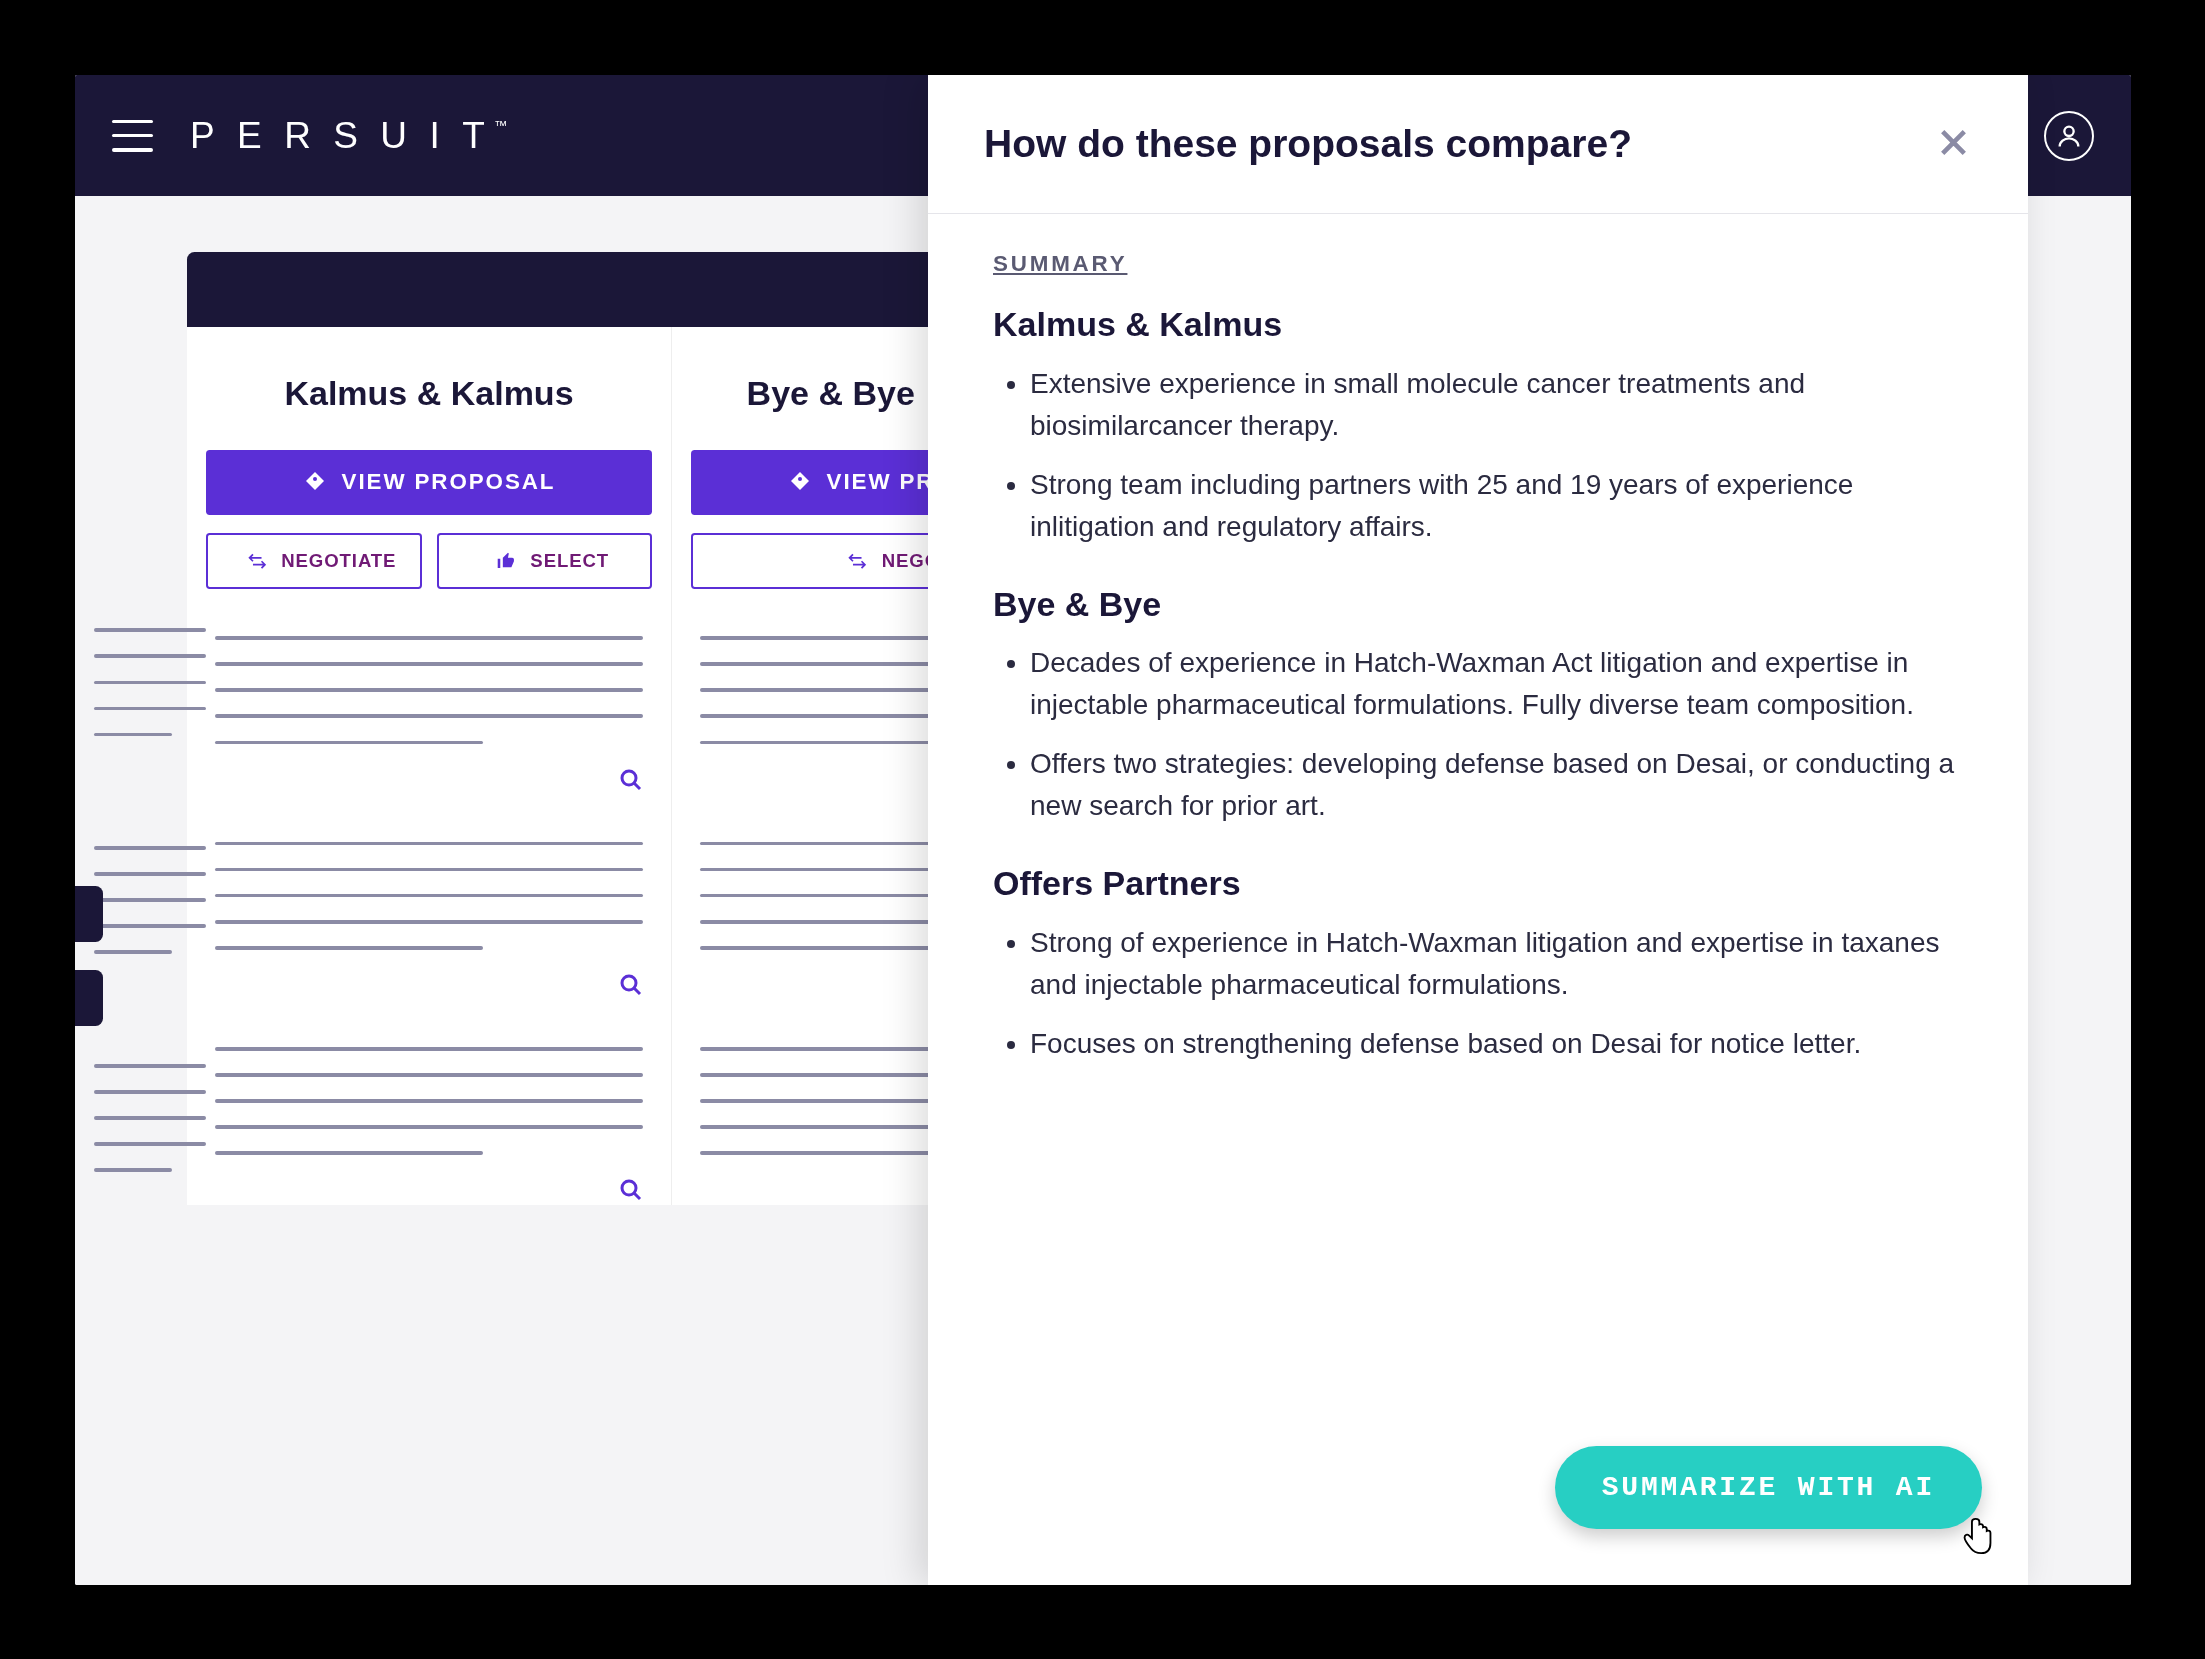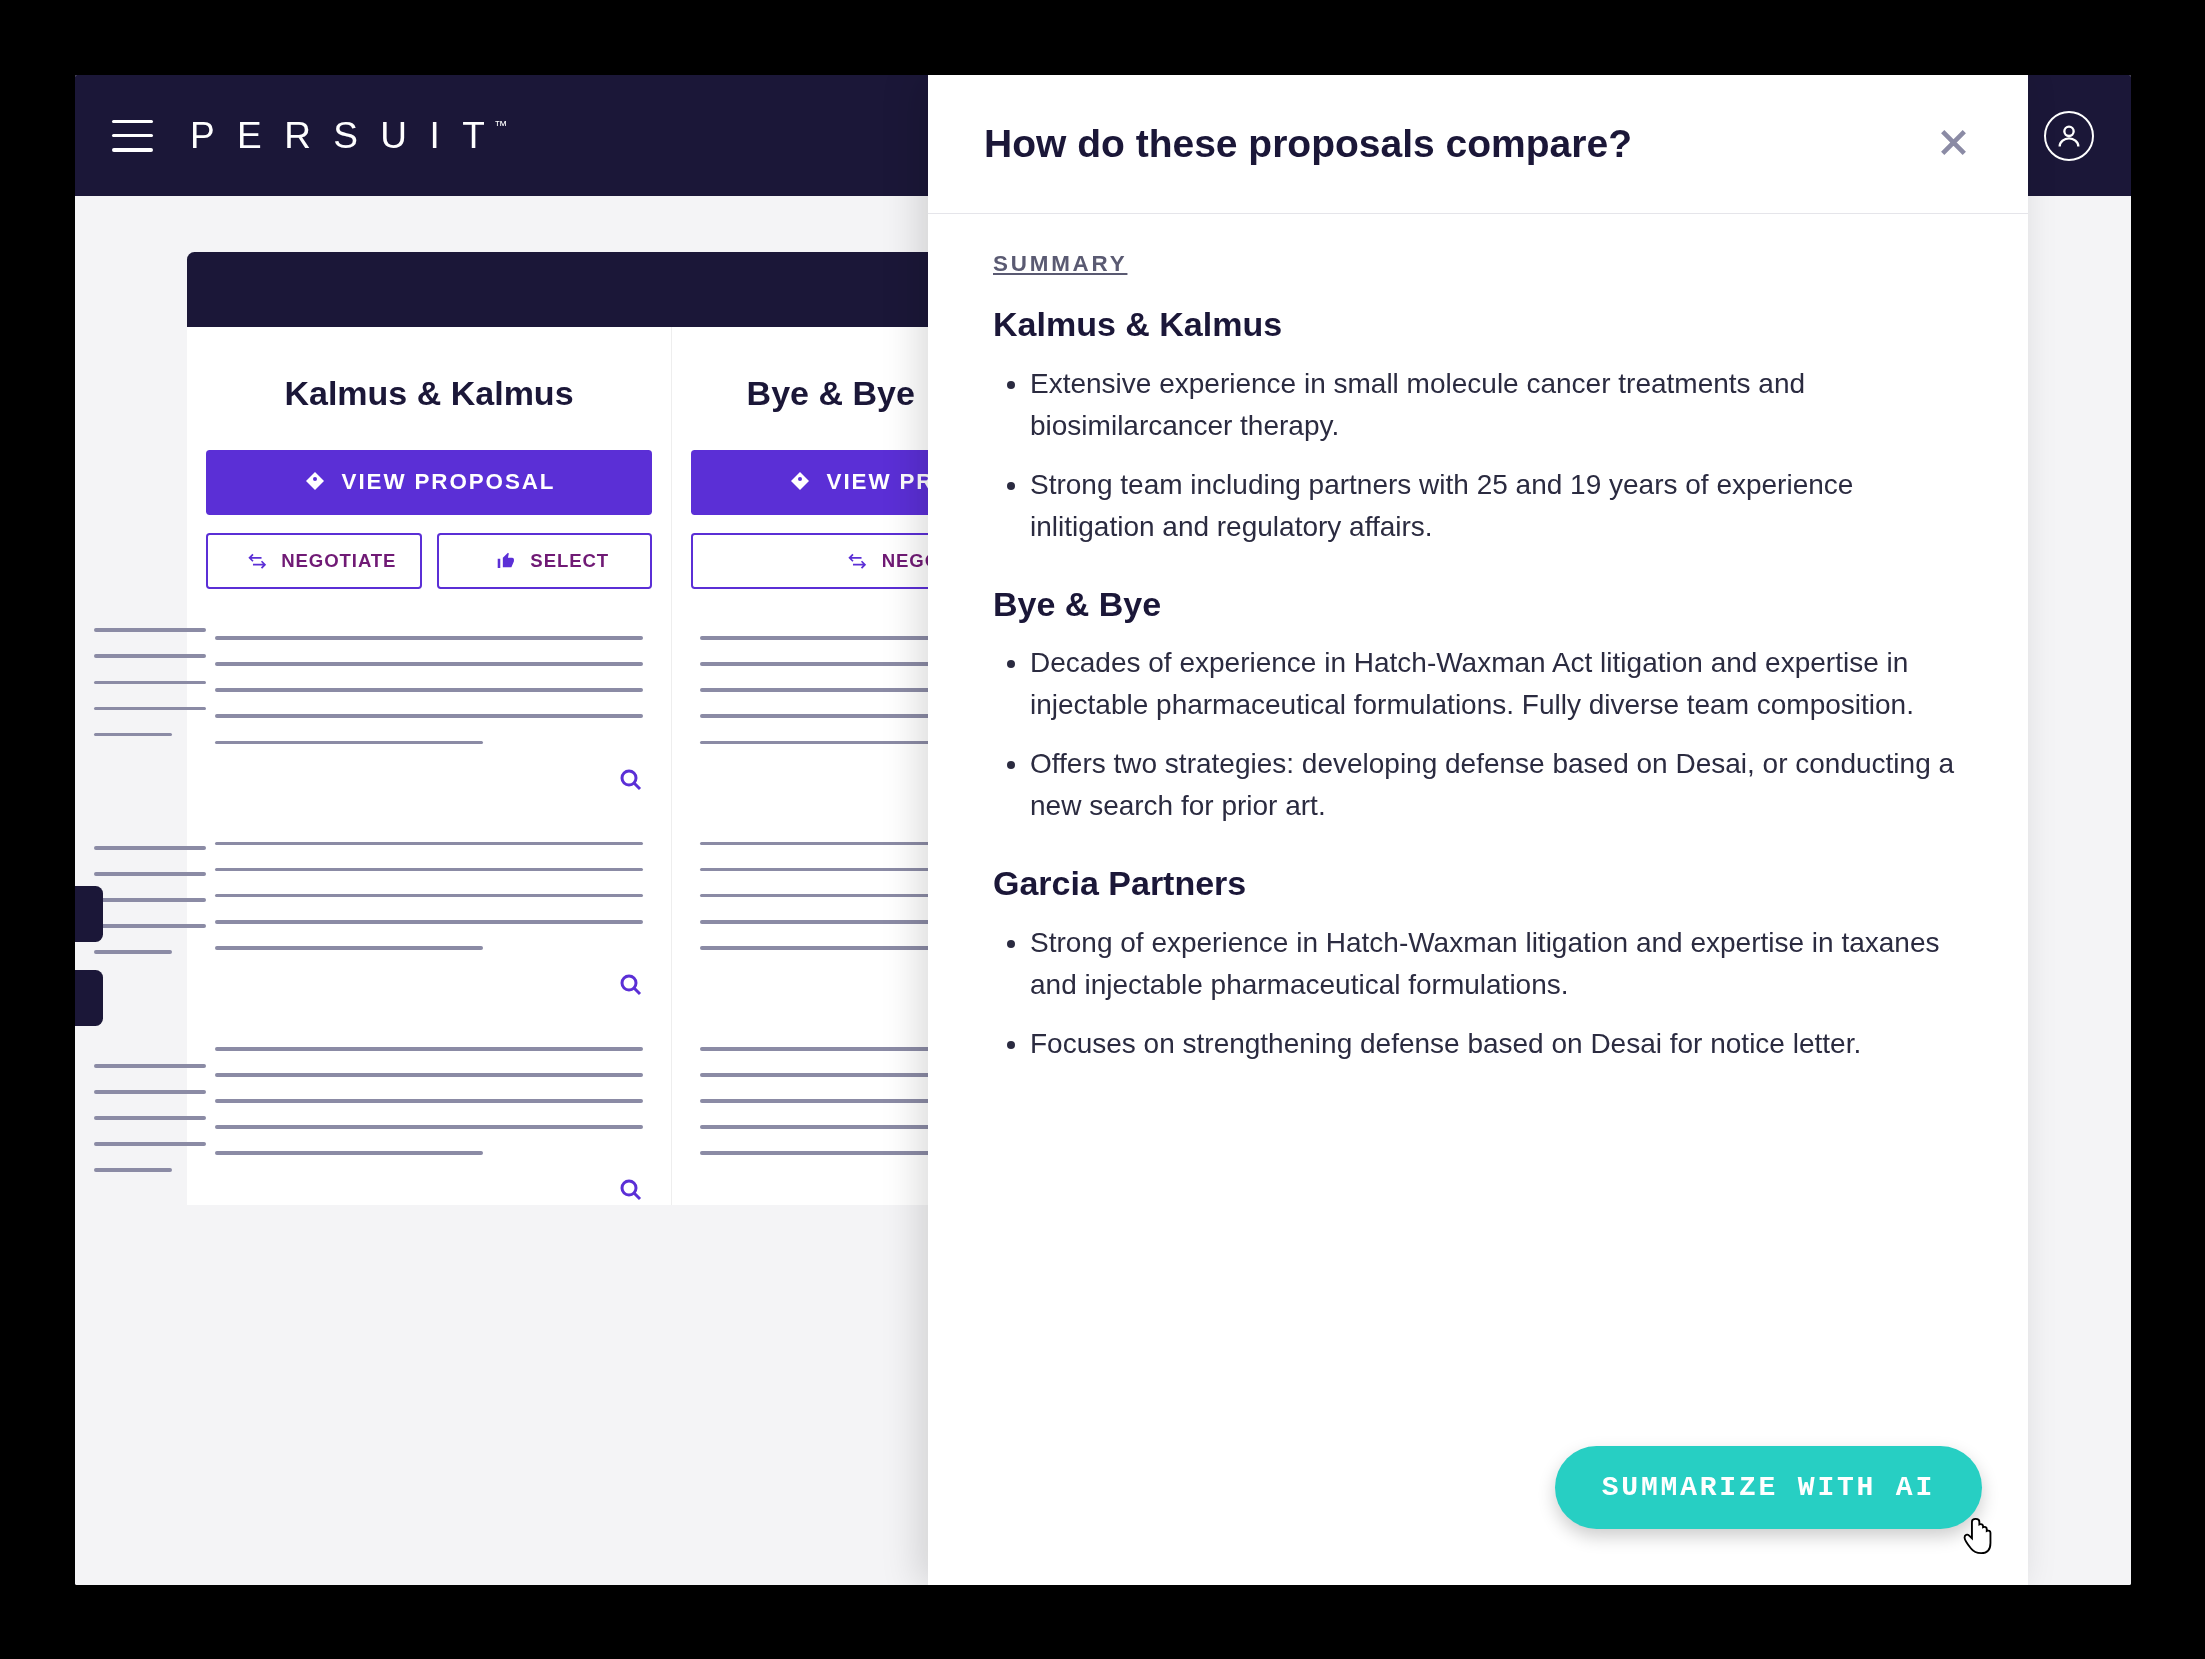--- a/index.html
+++ b/index.html
@@ -348,21 +348,21 @@
 
       <div class="firm-section">
         <div class="firm-name">Bye &amp; Bye</div>
         <ul>
           <li>Decades of experience in Hatch-Waxman Act litigation and expertise in injectable pharmaceutical formulations. Fully diverse team composition.</li>
           <li>Offers two strategies: developing defense based on Desai, or conducting a new search for prior art.</li>
         </ul>
       </div>
 
       <div class="firm-section">
-        <div class="firm-name">Garcia Partners</div>
+        <div class="firm-name">Offers Partners</div>
         <ul>
           <li>Strong of experience in Hatch-Waxman litigation and expertise in taxanes and injectable pharmaceutical formulations.</li>
           <li>Focuses on strengthening defense based on Desai for notice letter.</li>
         </ul>
       </div>
     </div>
   </div>
 
   <button class="summarize-btn">
     <span>SUMMARIZE WITH AI</span>

